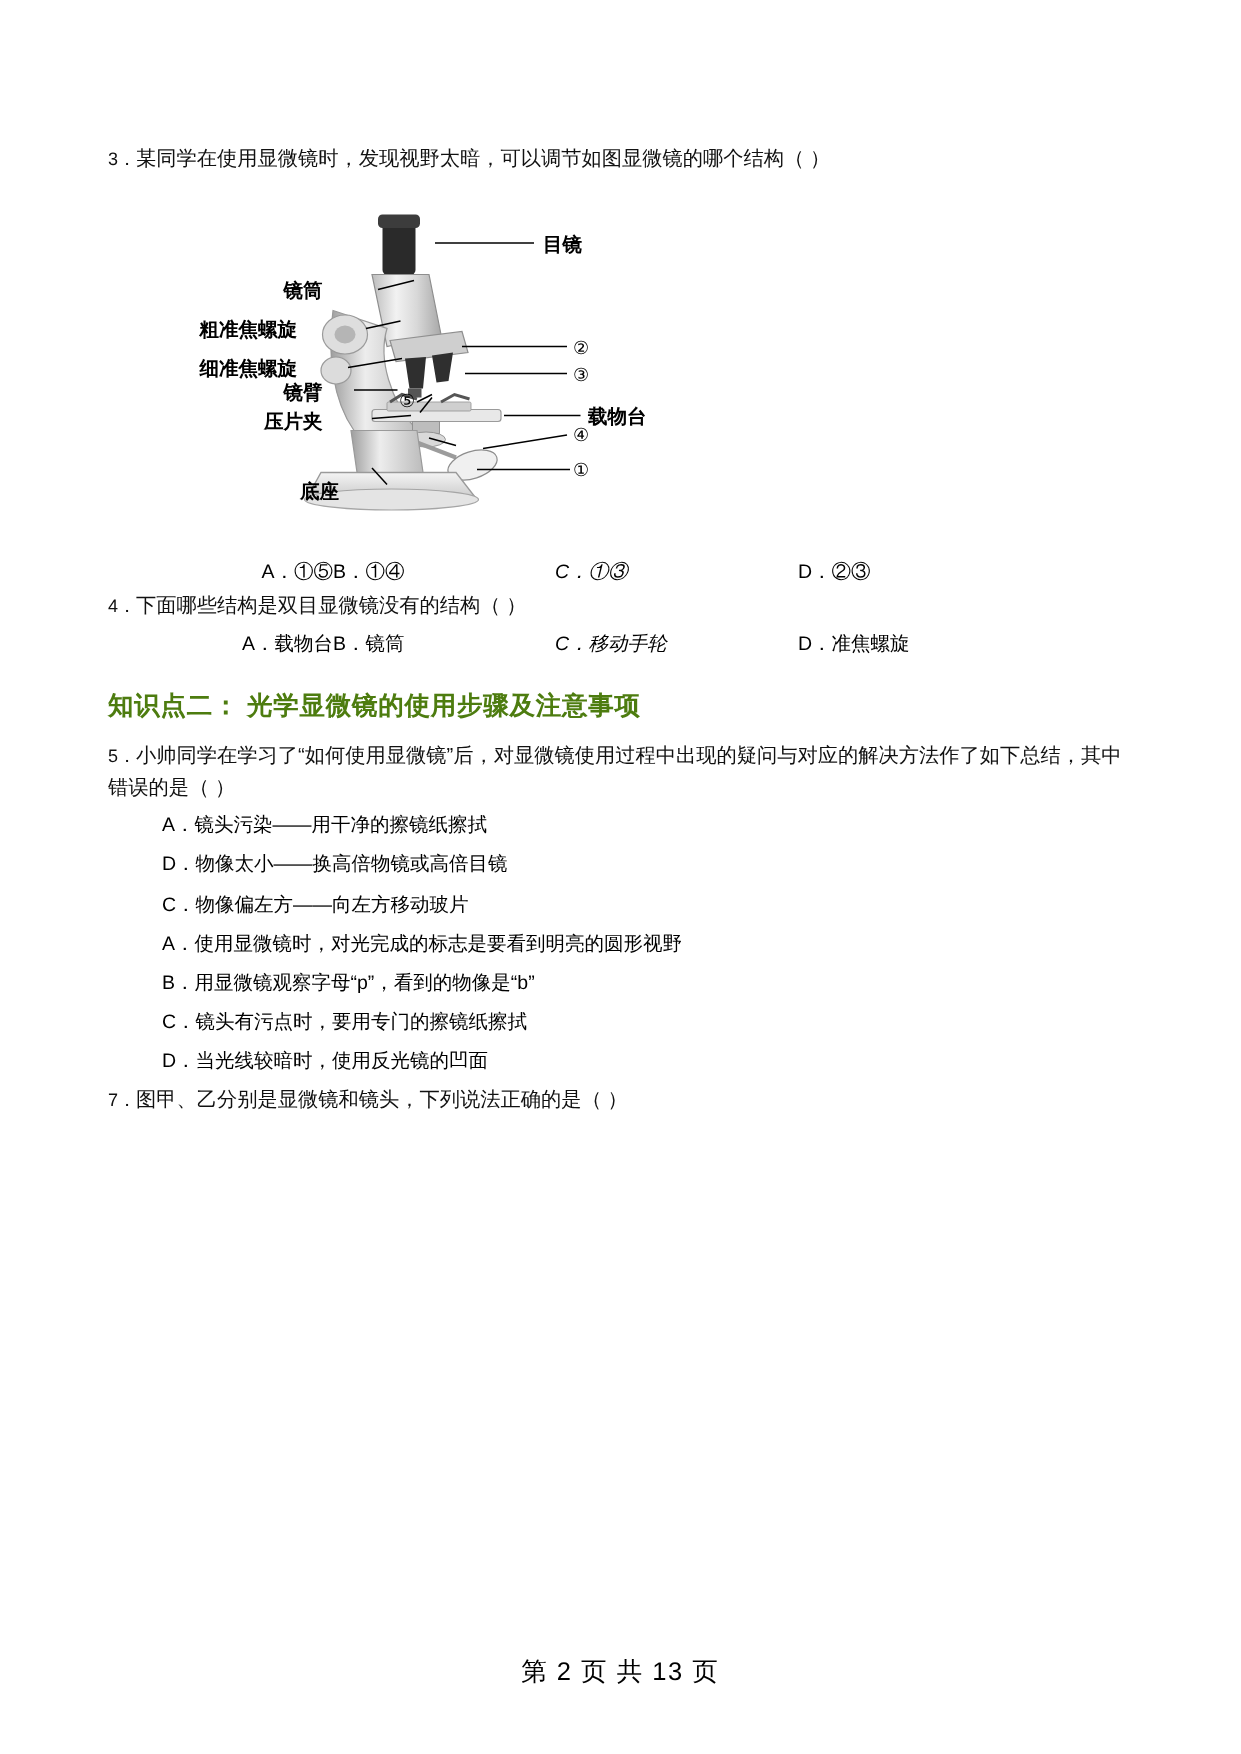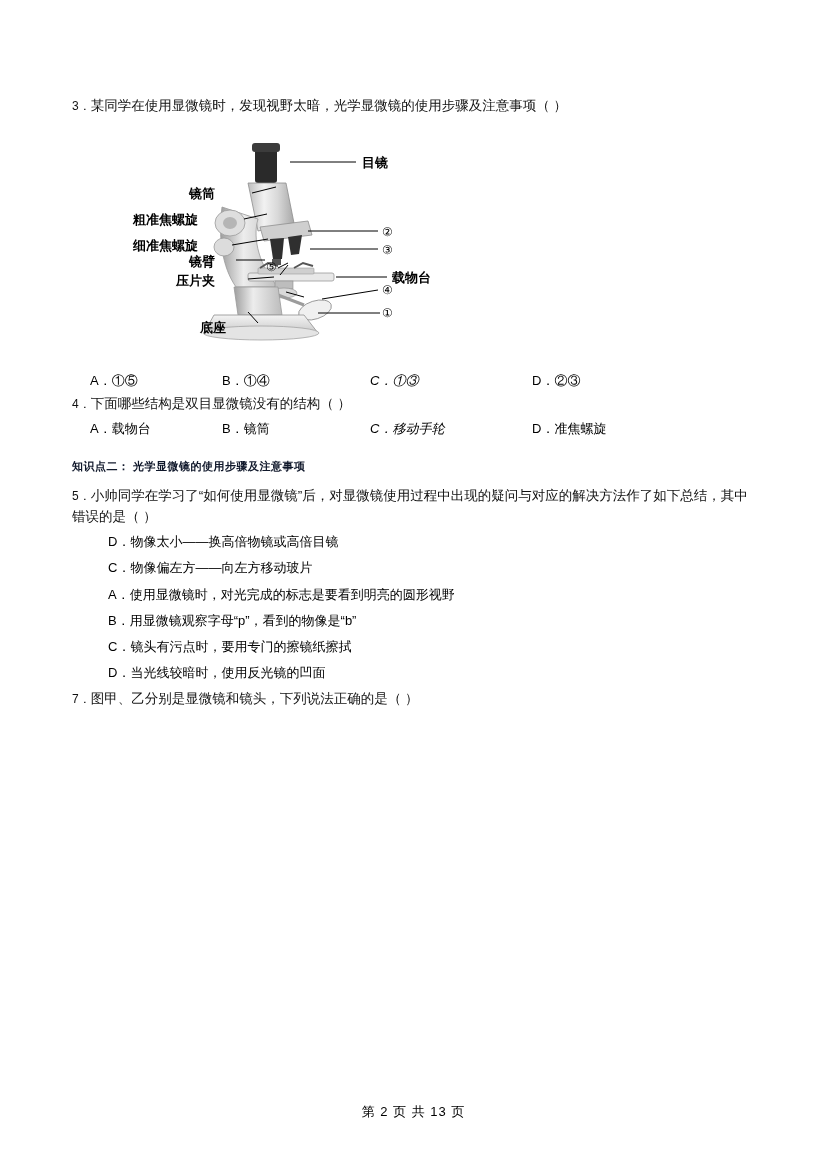--- a/index.html
+++ b/index.html
@@ -40,49 +40,49 @@
   .opts {
     display: flex;
     font-size: 13px;
     line-height: 1.6;
     margin: 0 0 2px 0;
     padding-left: 18px;
   }
   .opts .opt {
     display: inline-block;
   }
-  .opt-a { width: 132px; }
+  .opt-a { width: 132px; text-align: right; }
   .opt-b { width: 148px; }
   .opt-c { width: 162px; font-style: italic; }
   .opt-d { width: 140px; }
   .sub-opt {
     font-size: 13px;
     line-height: 1.55;
     padding-left: 36px;
     margin: 0 0 6px 0;
   }
   .heading {
-    color: #0f172a;
+    color: #4d7c0f;
     font-weight: bold;
-    font-size: 11px;
+    font-size: 17px;
     margin: 20px 0 12px 0;
     letter-spacing: 0.5px;
   }
   .figure-wrap {
     position: relative;
     height: 230px;
     margin: 10px 0 14px 0;
   }
   .footer {
     position: absolute;
     left: 0;
     right: 0;
     top: 1103px;
     text-align: center;
-    font-size: 13px;
+    font-size: 17px;
     letter-spacing: 1px;
     color: #000;
   }
   svg text {
     font-family: "Liberation Sans", sans-serif;
   }
   .lbl {
     font-size: 13px;
     font-weight: bold;
     fill: #000;
@@ -91,21 +91,21 @@
     font-size: 12px;
     fill: #000;
   }
 </style>
 </head>
 <body>
 
 <div class="page">
   <div class="content">
 
-    <p class="q"><span class="num">3．</span><span>某同学在使用显微镜时，发现视野太暗，光学显微镜的使用步骤及注意事项（    ）</span></p>
+    <p class="q"><span class="num">3．</span><span>某同学在使用显微镜时，发现视野太暗，可以调节如图显微镜的哪个结构（    ）</span></p>
 
     <div class="figure-wrap">
       <svg width="688" height="230" viewBox="0 0 688 230" xmlns="http://www.w3.org/2000/svg">
         <defs>
           <linearGradient id="metal" x1="0" y1="0" x2="1" y2="0">
             <stop offset="0%" stop-color="#bdbdbd"></stop>
             <stop offset="35%" stop-color="#f2f2f2"></stop>
             <stop offset="65%" stop-color="#d8d8d8"></stop>
             <stop offset="100%" stop-color="#a8a8a8"></stop>
           </linearGradient>
@@ -207,20 +207,21 @@
     <div class="opts">
       <span class="opt opt-a">A．载物台</span>
       <span class="opt opt-b">B．镜筒</span>
       <span class="opt opt-c">C．移动手轮</span>
       <span class="opt opt-d">D．准焦螺旋</span>
     </div>
 
     <div class="heading">知识点二：  光学显微镜的使用步骤及注意事项</div>
 
     <p class="q"><span class="num">5．</span><span>小帅同学在学习了“如何使用显微镜”后，对显微镜使用过程中出现的疑问与对应的解决方法作了如下总结，其中错误的是（    ）</span></p>
+    <p class="sub-opt">A．镜头污染——用干净的擦镜纸擦拭</p>
     <p class="sub-opt">D．物像太小——换高倍物镜或高倍目镜</p>
     <p class="sub-opt">C．物像偏左方——向左方移动玻片</p>
 
     <p class="sub-opt">A．使用显微镜时，对光完成的标志是要看到明亮的圆形视野</p>
     <p class="sub-opt">B．用显微镜观察字母“p”，看到的物像是“b”</p>
     <p class="sub-opt">C．镜头有污点时，要用专门的擦镜纸擦拭</p>
     <p class="sub-opt">D．当光线较暗时，使用反光镜的凹面</p>
 
     <p class="q"><span class="num">7．</span><span>图甲、乙分别是显微镜和镜头，下列说法正确的是（    ）</span></p>
 

